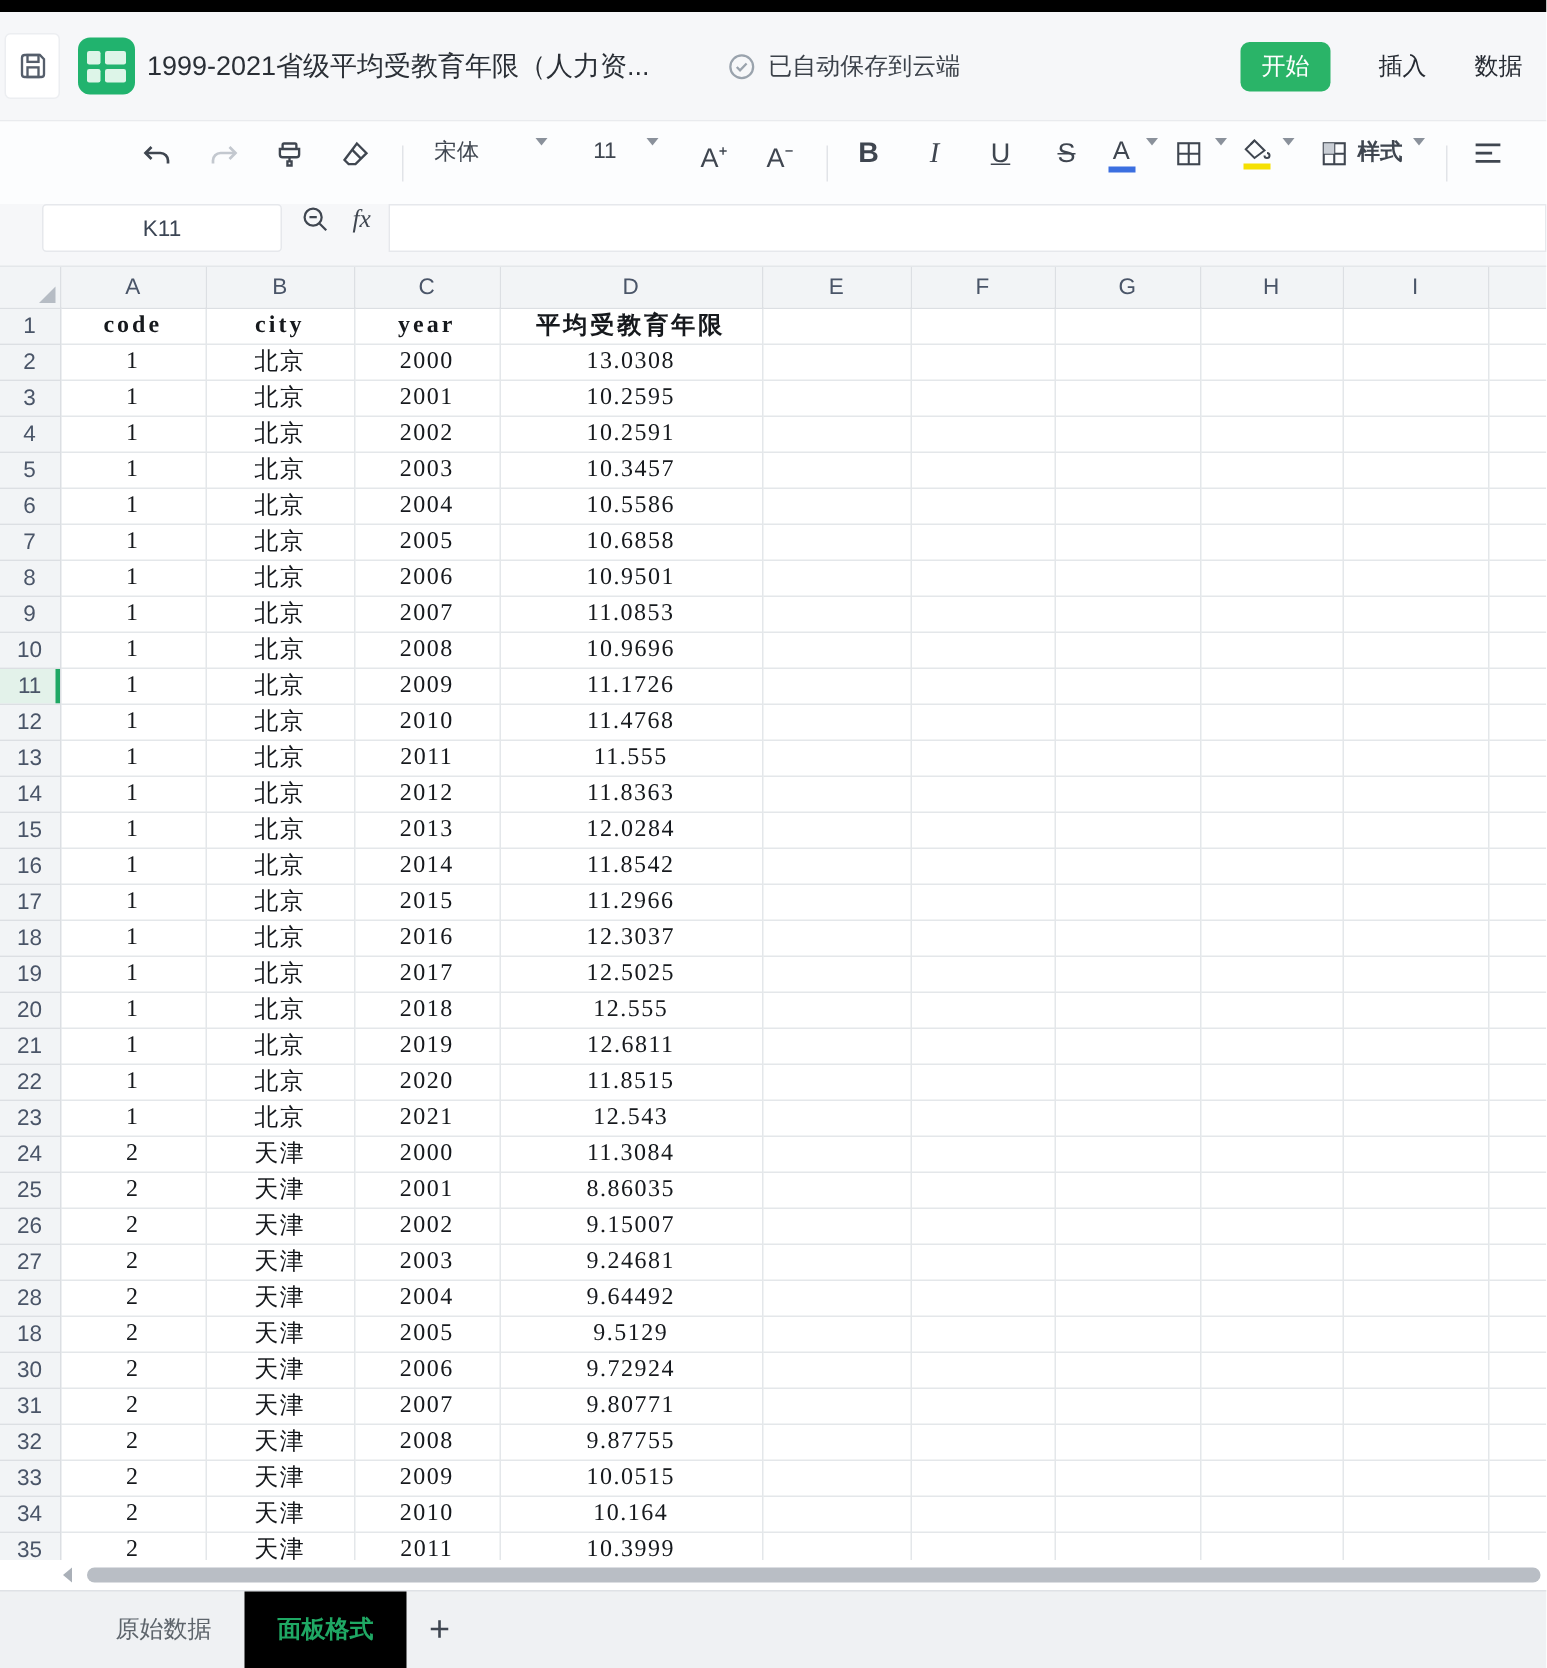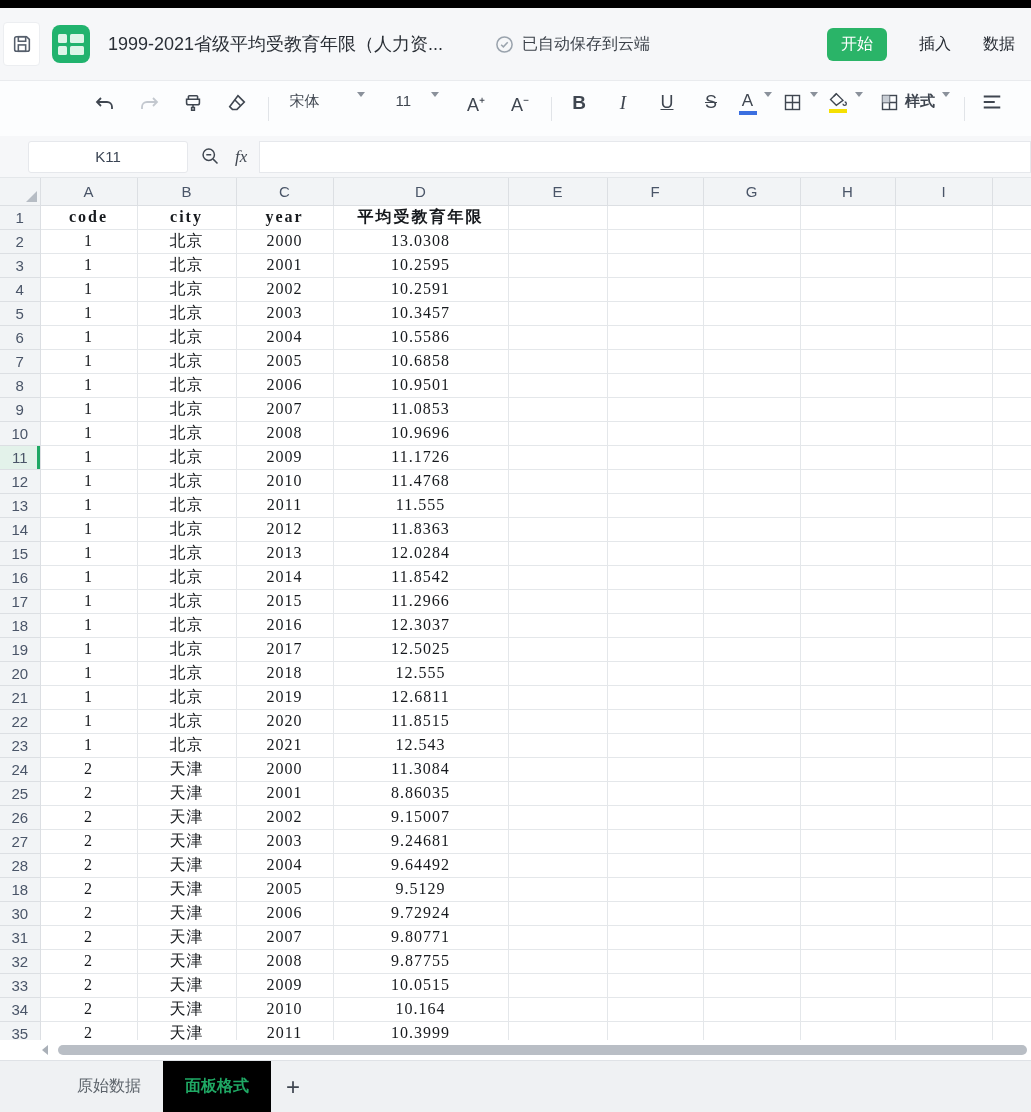--- a/index.html
+++ b/index.html
@@ -11,21 +11,21 @@
 
   
   .titlebar { height:73px; background:#f6f7f9; border-bottom:1px solid #e9ebee;
     display:flex; align-items:center; padding:0 16px 0 3px; }
   .save-btn { width:37px; height:44px; background:#fff; border:1px solid #eceef1;
     border-radius:4px; display:flex; align-items:center; justify-content:center; }
   .sheet-icon { width:38px; height:38px; border-radius:8px; margin-left:12px;
     display:grid; grid-template-columns:9px 14px; grid-template-rows:9px 9px;
     gap:3px; align-content:center; justify-content:center; }
   .sheet-icon span { background:#ddf5e8; border-radius:1.5px; }
-  .doc-title { font-size:18px; color:#2a2f36; margin-left:18px; white-space:nowrap; }
+  .doc-title { font-size:18px; color:#2a2f36; margin-left:8px; white-space:nowrap; }
   .autosave { display:flex; align-items:center; margin-left:52px; gap:8px; }
   .autosave-text { font-size:16px; color:#3c424a; white-space:nowrap; }
   .ribbon-tabs { margin-left:auto; display:flex; align-items:center; gap:32px; }
   .ribbon-tab { font-size:16px; color:#262b33; cursor:default; white-space:nowrap; }
   .ribbon-tab.active { color:#fff; border-radius:6px; padding:6px 14px; }
 
   
   .toolbar { height:55px; background:#fcfdfe; display:flex; align-items:center;
     padding-left:88px; color:#3f4650; }
   .tb-item { display:flex; align-items:flex-start; justify-content:center;
@@ -38,21 +38,21 @@
   .tb-txt { font-size:18px; }
   .bold-b { font-weight:bold; font-size:19px; }
   .ital-i { font-style:italic; font-family:"Liberation Serif",serif; font-size:19px; }
   .under-u { text-decoration:underline; font-size:18px; }
   .strike-s { text-decoration:line-through; font-size:18px; }
   .stack { display:flex; flex-direction:column; align-items:center; line-height:1; }
   .stack .bar { width:18px; height:4px; margin-top:2px; }
 
   
   .formula-bar { height:42px; background:#f6f7f9; border-bottom:1px solid #e4e7ea;
-    display:flex; align-items:center; }
+    display:flex; }
   .cellref { margin-left:28px; width:160px; height:32px; background:#fff;
     border:1px solid #e6e8ec; border-radius:3px; display:flex; align-items:center;
     justify-content:center; font-size:15px; color:#3b4554; }
   .fx { font-style:italic; font-family:"Liberation Serif",serif; font-size:17px;
     color:#3f4650; margin-left:14px; }
   .formula-input { flex:1; height:32px; background:#fff; border:1px solid #e6e8ec;
     margin-left:12px; font-size:15px; padding:0 8px; color:#16191d; }
 
   
   .grid-wrap { height:862px; overflow:hidden; background:#fff; }

